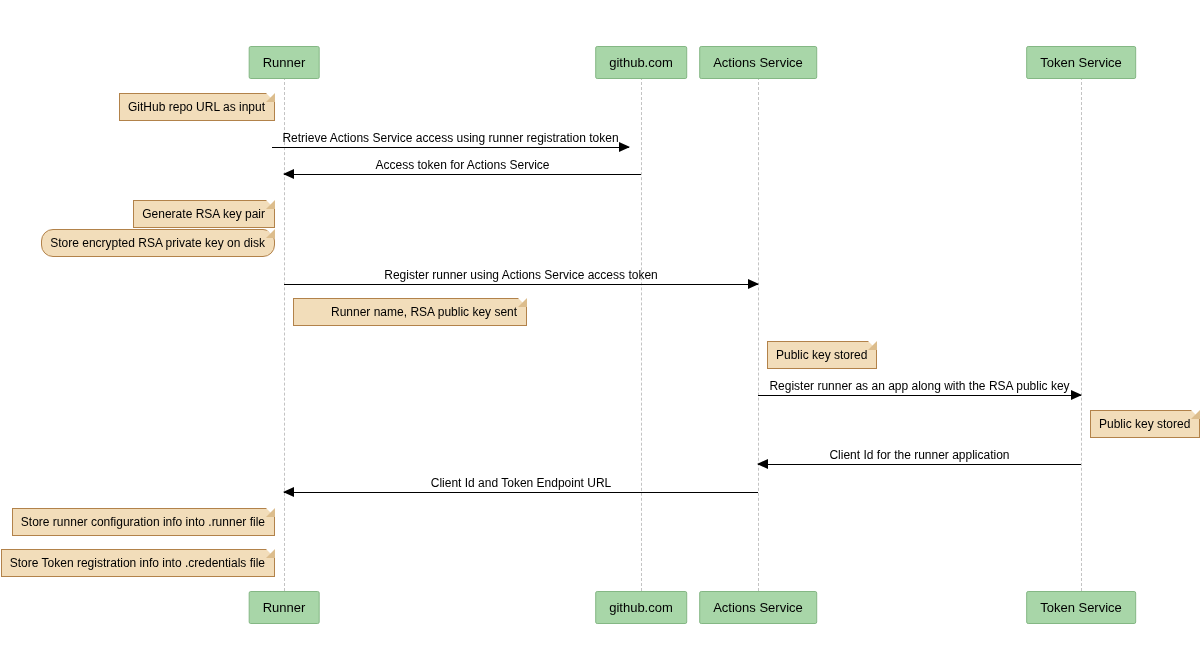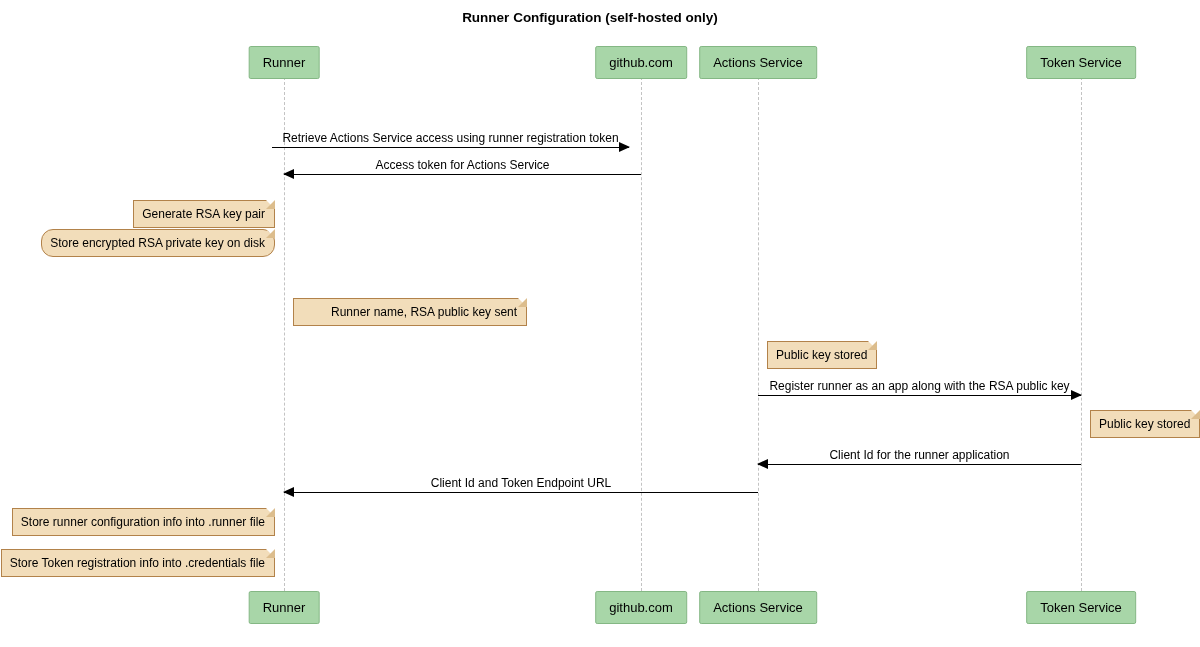--- a/index.html
+++ b/index.html
@@ -58,21 +58,20 @@
   }
   .note::after{ 
     content:"";position:absolute;top:-1px;right:-1px;width:0;height:0;
     border-bottom:9px solid var(--nfold);border-left:9px solid transparent;
   }
 </style>
 </head>
 <body>
 
 <div id="canvas">
-  <div class="title">Runner Configuration (self-hosted only)</div>
 <div class="lifeline" style="left: 284px; top: 77px; height: 514px;"></div>
     <div class="pbox" style="left: 284px; top: 46px;"><span>Runner</span></div>
     <div class="pbox" style="left: 284px; top: 591px;"><span>Runner</span></div>
     <div class="lifeline" style="left: 641px; top: 77px; height: 514px;"></div>
     <div class="pbox" style="left: 641px; top: 46px;"><span>github.com</span></div>
     <div class="pbox" style="left: 641px; top: 591px;"><span>github.com</span></div>
     <div class="lifeline" style="left: 758px; top: 77px; height: 514px;"></div>
     <div class="pbox" style="left: 758px; top: 46px;"><span>Actions Service</span></div>
     <div class="pbox" style="left: 758px; top: 591px;"><span>Actions Service</span></div>
     <div class="lifeline" style="left: 1081px; top: 77px; height: 514px;"></div>
@@ -83,38 +82,45 @@
       <div class="mline">
         <div class="head right"></div>
       </div>
     </div>
     <div class="msg" style="left: 284px; top: 158px; width: 357px;">
       <div class="mlabel">Access token for Actions Service</div>
       <div class="mline">
         <div class="head left"></div>
       </div>
     </div>
+    <div class="msg" style="left: 284px; top: 268px; width: 474px;">
+      <div class="mlabel">Register runner using Actions Service access token</div>
+      <div class="mline">
+        <div class="head right"></div>
+      </div>
+    </div>
     <div class="msg" style="left: 758px; top: 379px; width: 323px;">
       <div class="mlabel">Register runner as an app along with the RSA public key</div>
       <div class="mline">
         <div class="head right"></div>
       </div>
     </div>
     <div class="msg" style="left: 758px; top: 448px; width: 323px;">
       <div class="mlabel">Client Id for the runner application</div>
       <div class="mline">
         <div class="head left"></div>
       </div>
     </div>
     <div class="msg" style="left: 284px; top: 476px; width: 474px;">
       <div class="mlabel">Client Id and Token Endpoint URL</div>
       <div class="mline">
         <div class="head left"></div>
       </div>
     </div>
+    <div class="note" style="top: 93px; right: 925px;">GitHub repo URL as input</div>
     <div class="note" style="top: 200px; right: 925px;">Generate RSA key pair</div>
     <div class="note" style="top: 229px; right: 925px; border-radius: 12px;">Store encrypted RSA private key on disk</div>
     <div class="note" style="top: 298px; left: 293px; padding-left: 37px;">Runner name, RSA public key sent</div>
     <div class="note" style="top: 341px; left: 767px;">Public key stored</div>
     <div class="note" style="top: 410px; left: 1090px;">Public key stored</div>
     <div class="note" style="top: 508px; right: 925px;">Store runner configuration info into .runner file</div>
     <div class="note" style="top: 549px; right: 925px;">Store Token registration info into .credentials file</div>
   </div>
 
 </body></html>

